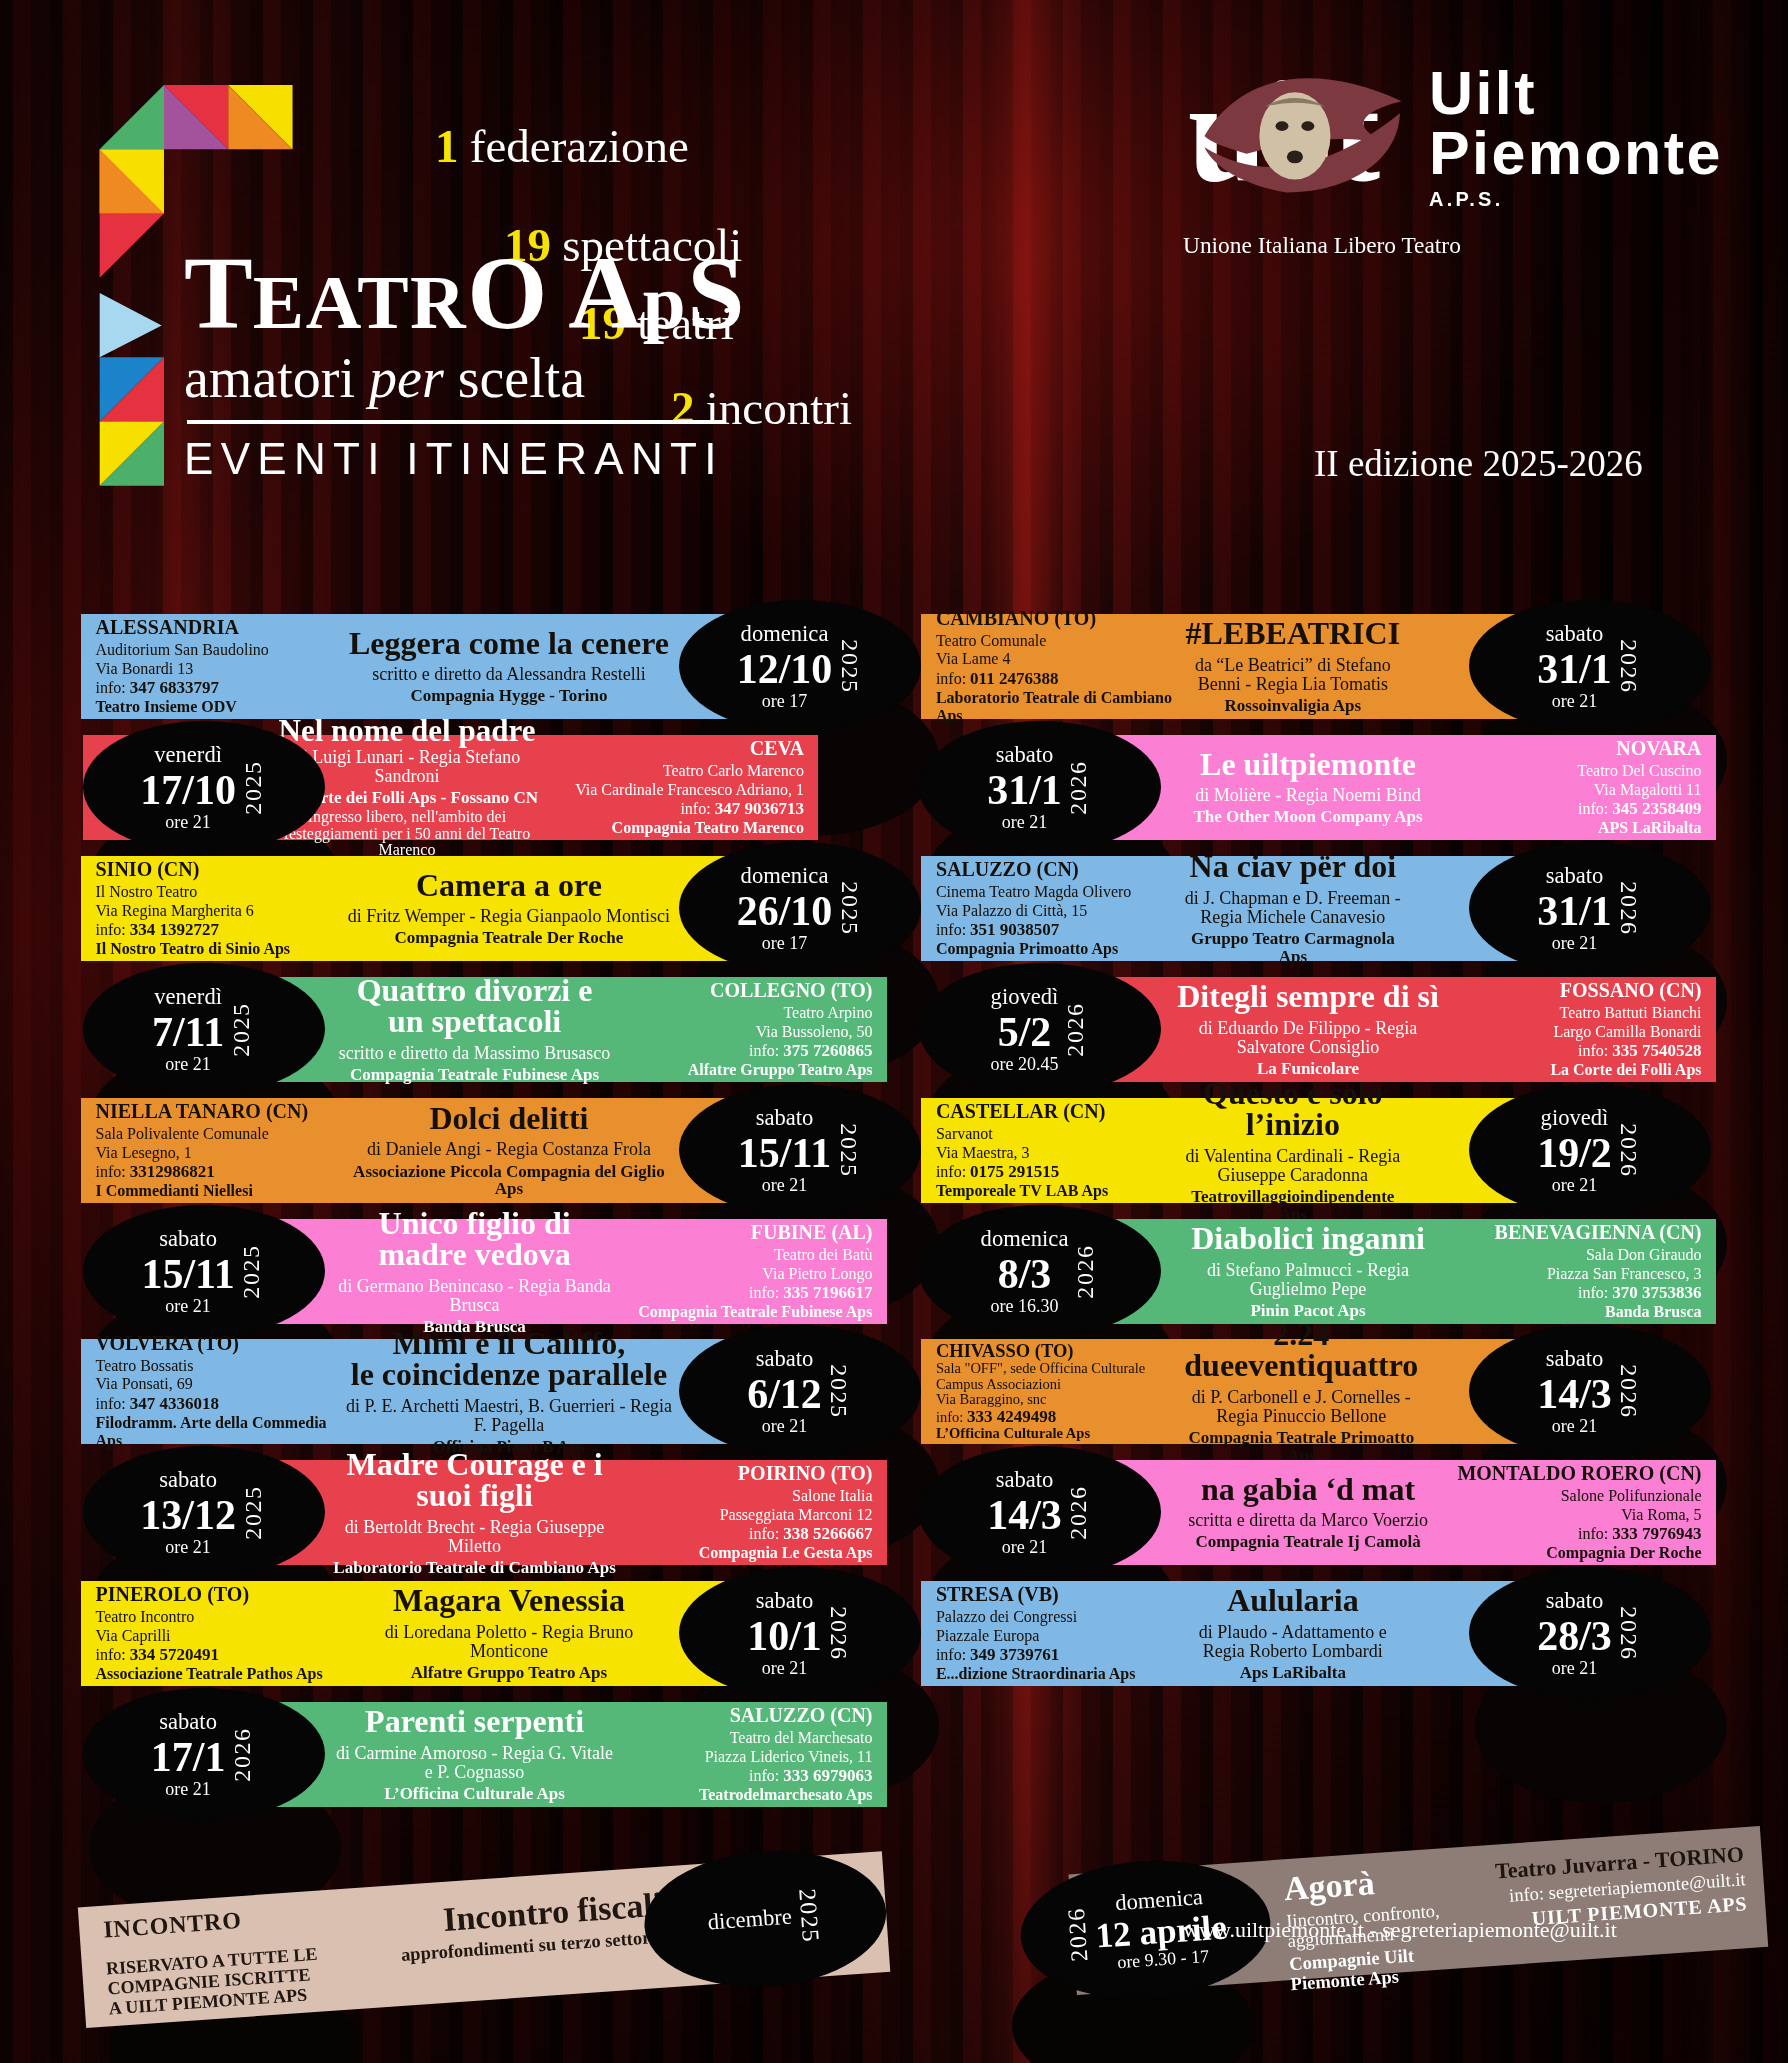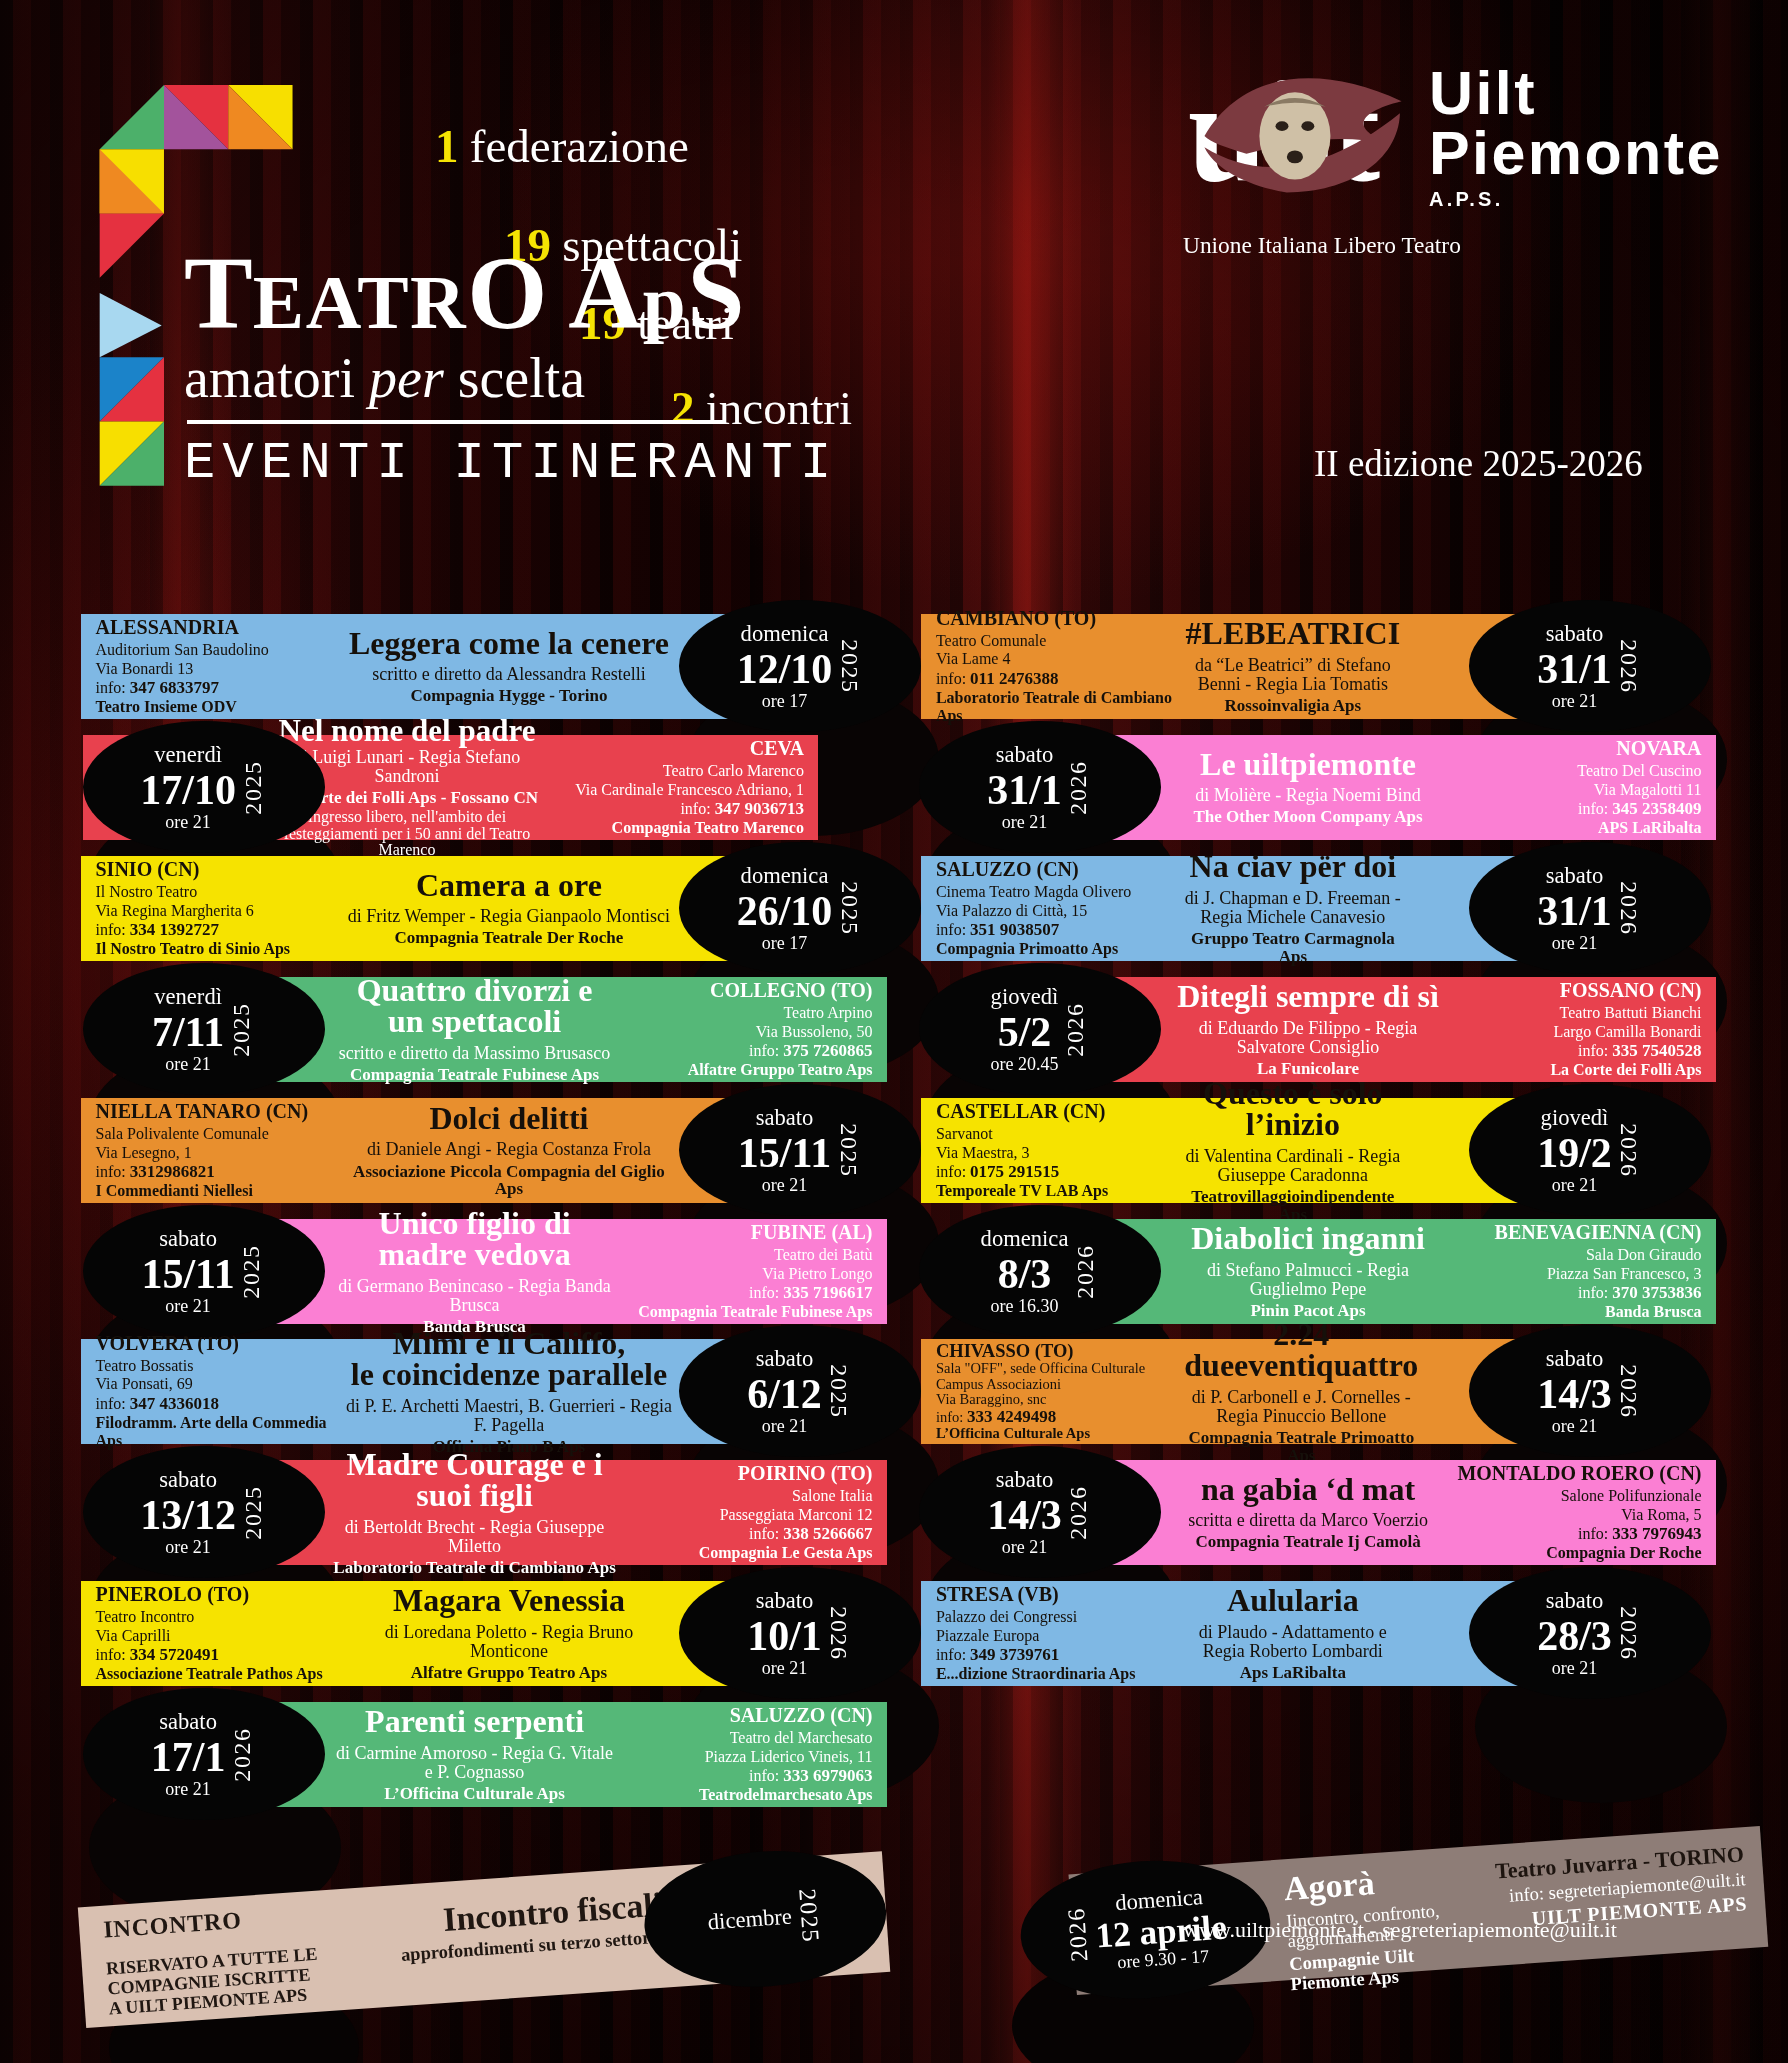--- a/index.html
+++ b/index.html
@@ -22,21 +22,21 @@
   
   .hdr{position:absolute;z-index:4;color:#fff;}
   .logo-mark{left:77px;top:66px;width:242px;height:435px;}
   .brand{left:184px;top:242px;width:564px;}
   .brand-title{font-weight:bold;color:#fff;white-space:nowrap;line-height:1;}
   .brand-title .lg{font-size:103px;}
   .brand-title .sm{font-size:77px;letter-spacing:1.6px;}
   .brand-sub{font-size:56px;line-height:1;margin-top:4.8px;color:#fff;}
   .brand-sub .it{font-style:italic;}
   .brand-rule{height:4px;background:#fff;width:536px;margin:14.5px 0 9.7px 3.2px;}
-  .brand-tag{font-family:Liberation Mono, monospace;font-size:52px;letter-spacing:7.3px;color:#fff;white-space:nowrap;}
+  .brand-tag{font-family:Liberation Sans, sans-serif;font-size:44px;letter-spacing:7.3px;color:#fff;white-space:nowrap;}
   .stat{position:absolute;white-space:nowrap;font-size:47px;color:#fff;line-height:1;}
   .stat .num{color:#f6e303;font-weight:bold;margin-right:11.3px;}
   .st0{left:435px;top:123px}.st1{left:504px;top:222px}.st2{left:579px;top:300px}.st3{left:671px;top:385px}
   .edition{left:1314px;top:442px;font-size:37px;color:#fff;white-space:nowrap;}
 
   .uilt{left:1183px;top:64px;width:580px;height:210px;}
   .uilt-word{position:absolute;left:4.8px;top:-3.2px;font-size:143px;font-weight:bold;letter-spacing:-4.8px;color:#fff;line-height:1;}
   .uilt-svg{position:absolute;left:14.5px;top:-11.3px;width:210px;height:169px;}
   .uilt-caption{position:absolute;left:0px;top:168px;font-size:23.4px;color:#fff;white-space:nowrap;}
   .uilt-right{position:absolute;left:246px;top:0px;font-family:"Liberation Sans",sans-serif;color:#fff;line-height:.98;}

